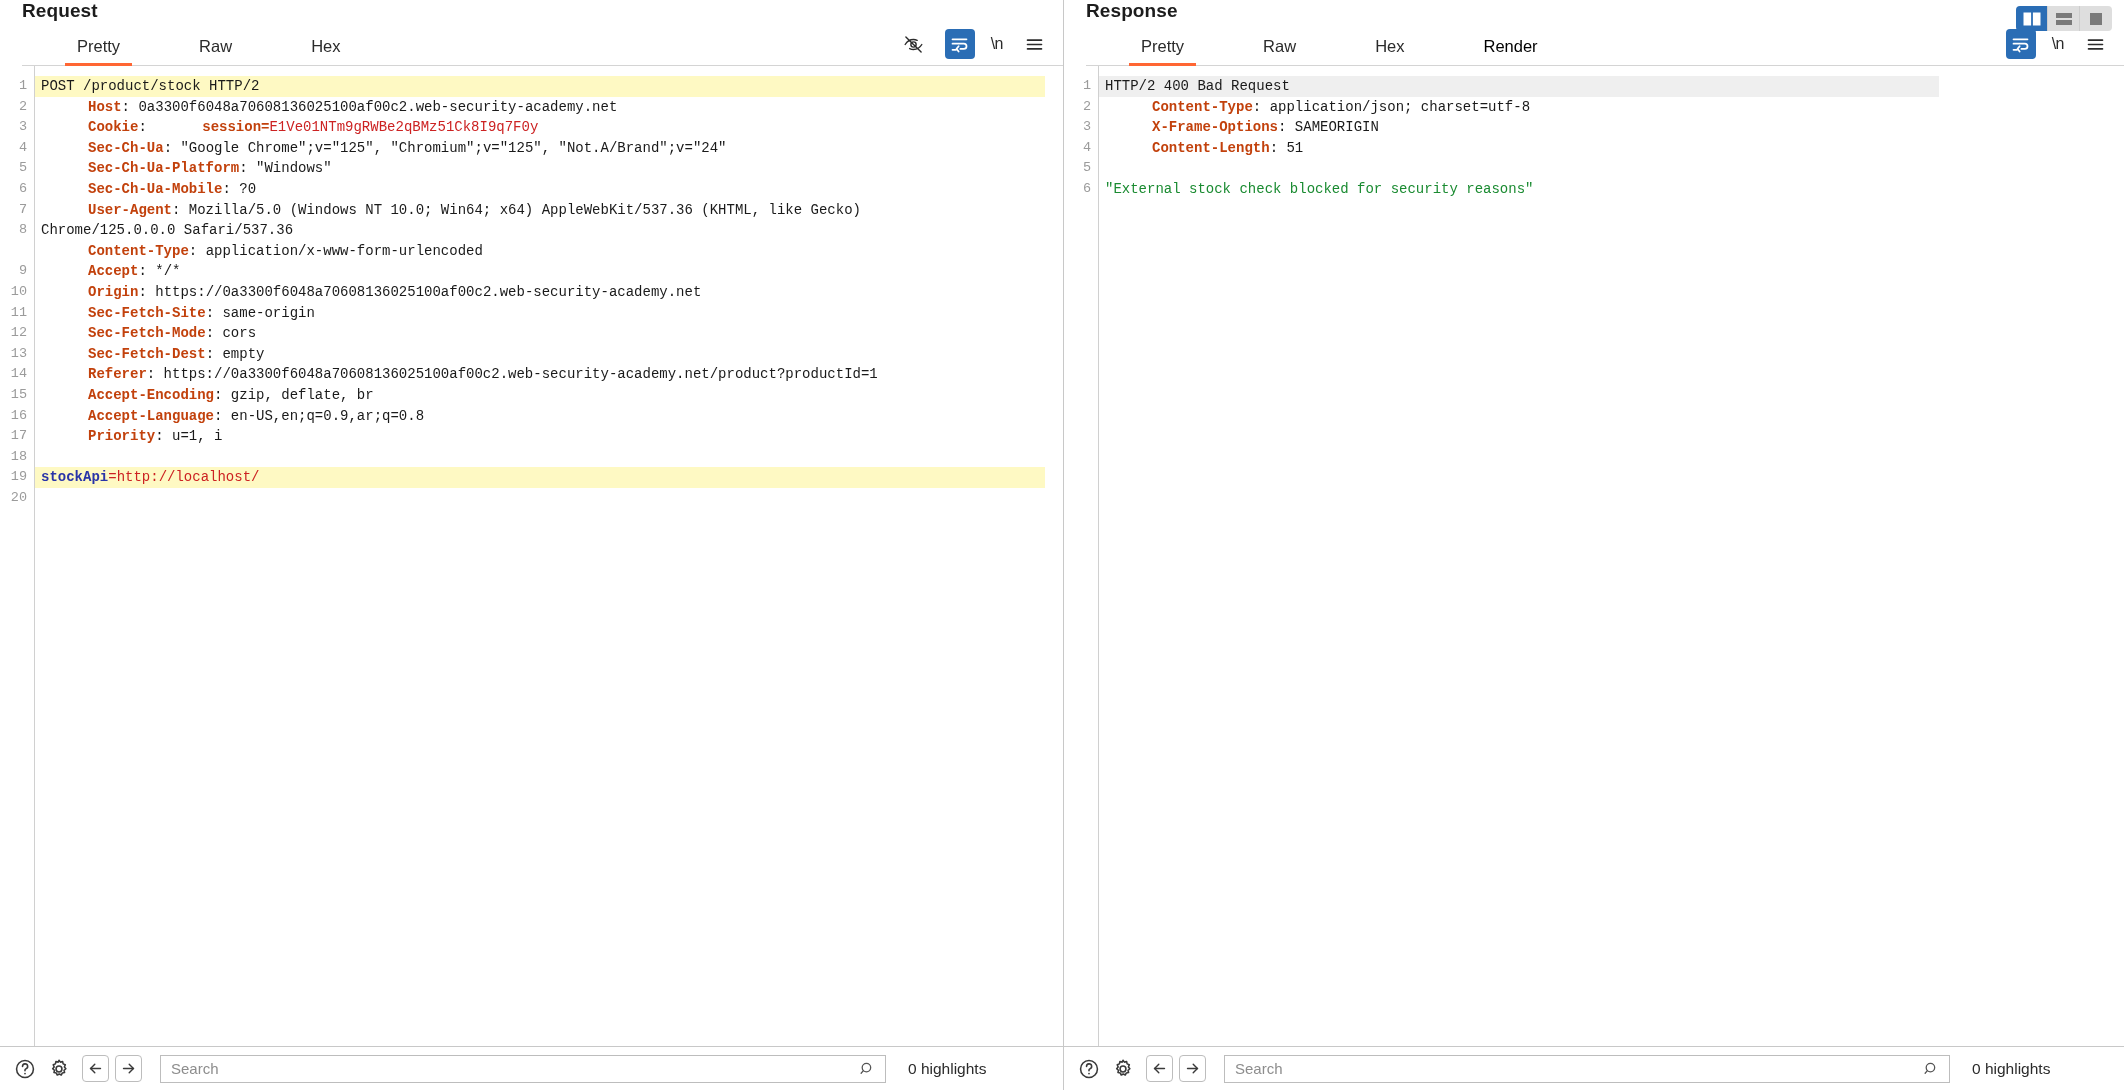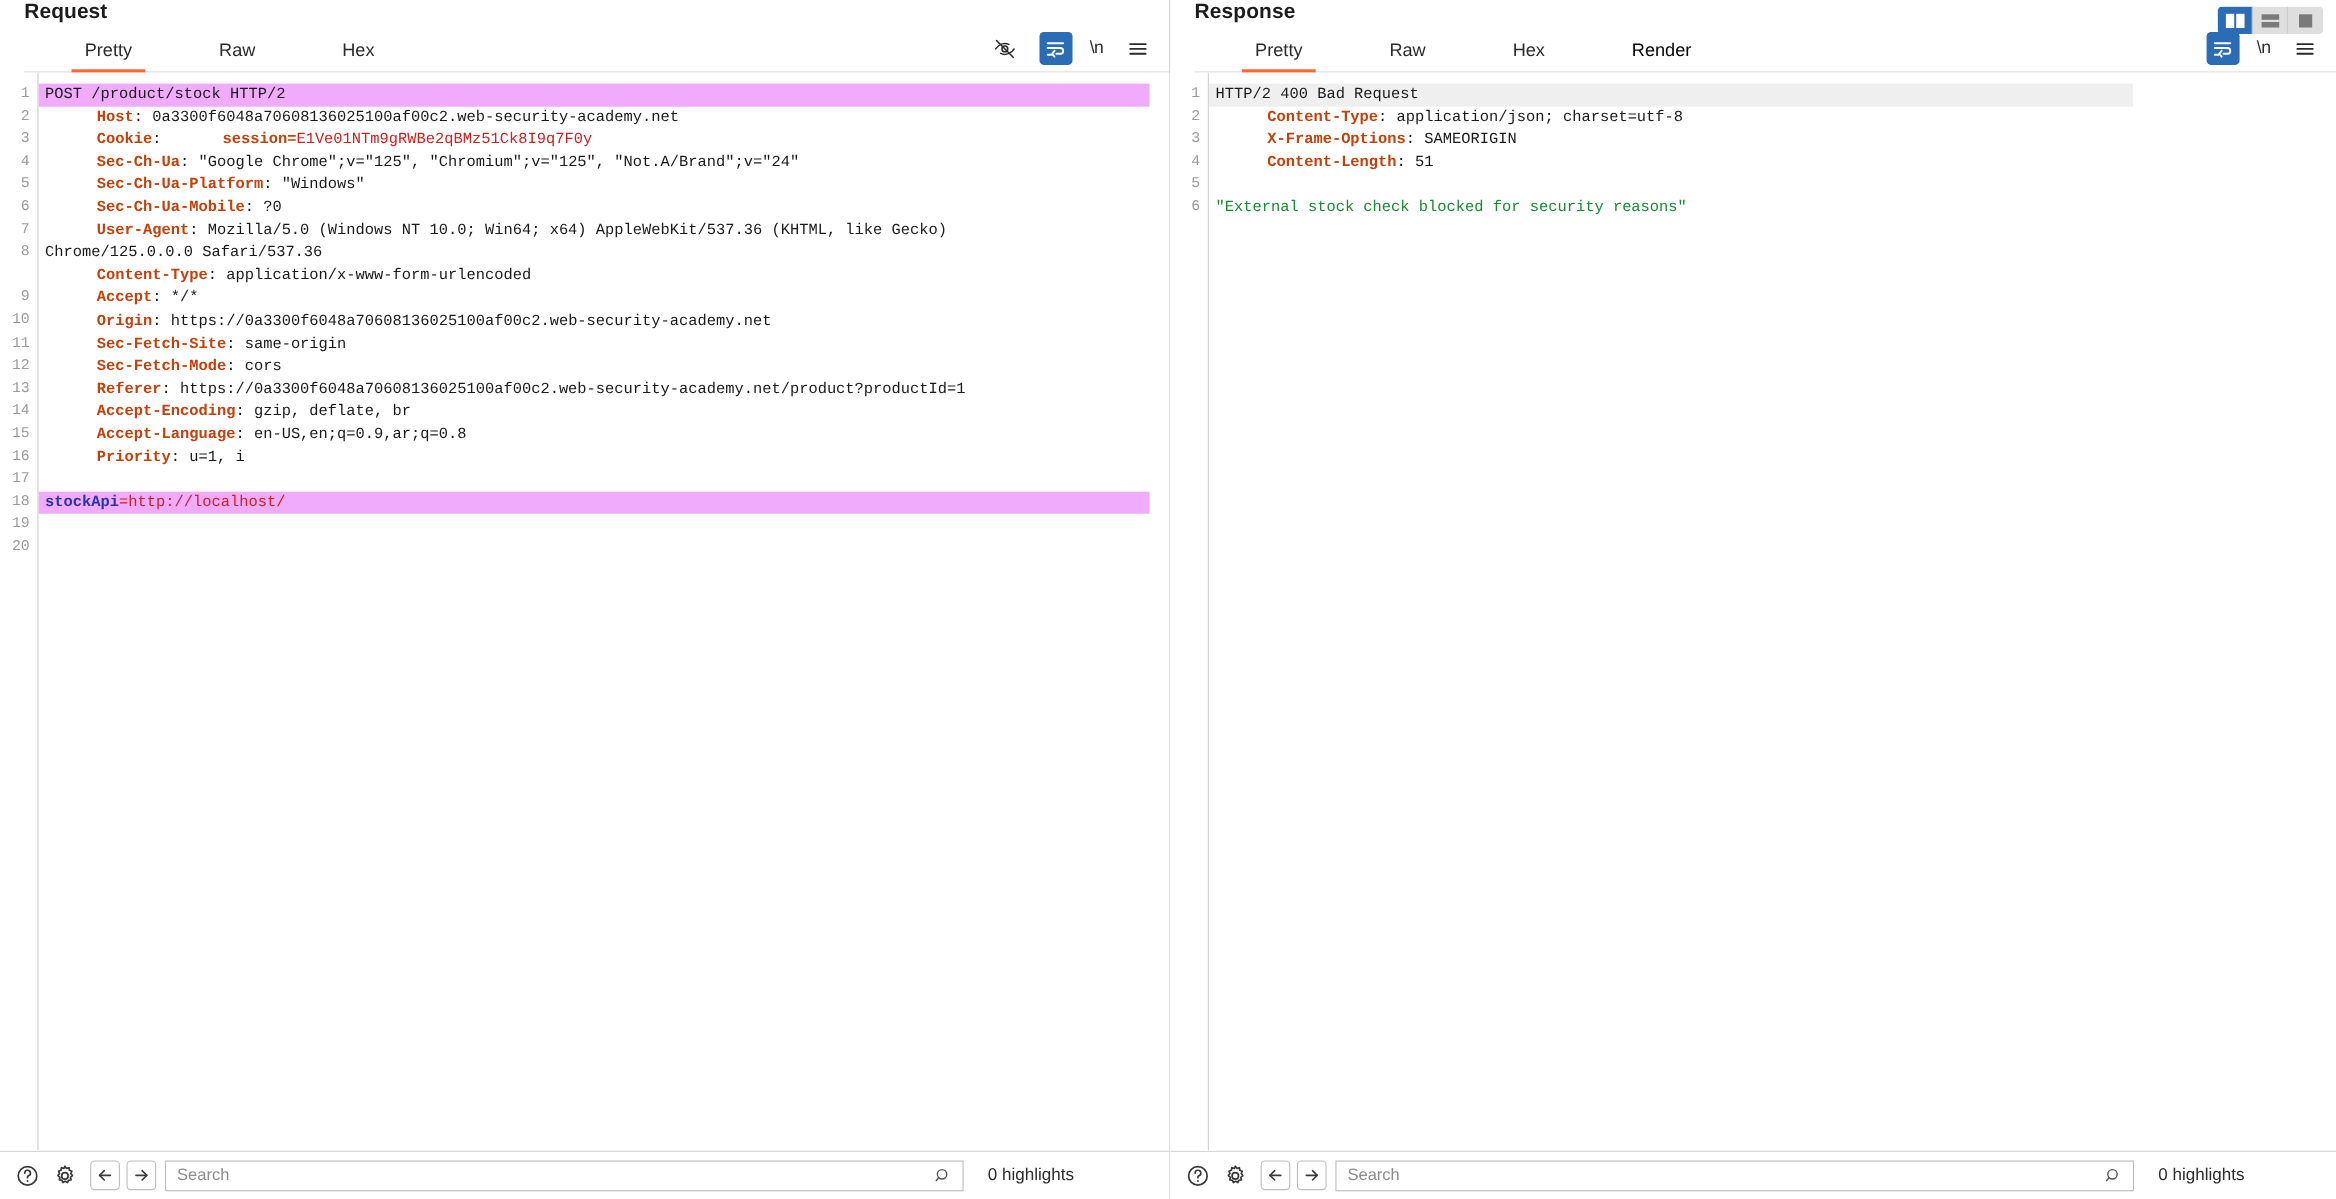--- a/index.html
+++ b/index.html
@@ -149,21 +149,21 @@
   .code .row {
     font-family: "Liberation Mono", monospace;
     font-size: 14px;
     line-height: 20.6px;
     color: #111;
     white-space: pre;
     padding-left: 6px;
     height: 20.6px;
   }
   .code .row.tall { height: 41.2px; white-space: pre-wrap; }
-  .code .row.hl { background: #f0abfc; width: 1010px; }
+  .code .row.hl { background: #fef9c3; width: 1010px; }
   #response-panel .code .row.hl { background: #efefef; width: 840px; }
 
   .k  { color: #c2410c; font-weight: bold; margin-left: 47px; }   
   .v  { color: #1a1a1a; }                      
   .red{ color: #cc2222; }                      
   .b  { color: #1a1a1a; font-weight: normal; } 
   .grn{ color: #1a8b31; }                      
   .prm{ color: #2934a8; font-weight: bold; }
 
   
@@ -186,21 +186,21 @@
     width: 27px; height: 27px;
     margin-left: 6px;
     border: 1px solid #bdbdbd;
     border-radius: 4px;
     background: #fff;
     display: flex; align-items: center; justify-content: center;
     cursor: default;
   }
   .search-box {
     position: relative;
-    margin-left: 8px;
+    margin-left: 18px;
     height: 28px;
     border: 1px solid #bdbdbd;
     background: #fff;
     display: flex;
     align-items: center;
   }
   #request-panel .search-box  { width: 726px; }
   #response-panel .search-box { width: 726px; }
   .search-box input {
     border: none;
@@ -297,20 +297,21 @@
           <div class="row"><span class="k">Sec-Ch-Ua</span><span class="v">: "Google Chrome";v="125", "Chromium";v="125", "Not.A/Brand";v="24"</span></div>
           <div class="row"><span class="k">Sec-Ch-Ua-Platform</span><span class="v">: "Windows"</span></div>
           <div class="row"><span class="k">Sec-Ch-Ua-Mobile</span><span class="v">: ?0</span></div>
           <div class="row tall"><span class="k">User-Agent</span><span class="v">: Mozilla/5.0 (Windows NT 10.0; Win64; x64) AppleWebKit/537.36 (KHTML, like Gecko)
 Chrome/125.0.0.0 Safari/537.36</span></div>
           <div class="row"><span class="k">Content-Type</span><span class="v">: application/x-www-form-urlencoded</span></div>
           <div class="row"><span class="k">Accept</span><span class="v">: */*</span></div>
           <div class="row"><span class="k">Origin</span><span class="v">: https://0a3300f6048a70608136025100af00c2.web-security-academy.net</span></div>
           <div class="row"><span class="k">Sec-Fetch-Site</span><span class="v">: same-origin</span></div>
           <div class="row"><span class="k">Sec-Fetch-Mode</span><span class="v">: cors</span></div>
+          <div class="row"><span class="k">Sec-Fetch-Dest</span><span class="v">: empty</span></div>
           <div class="row"><span class="k">Referer</span><span class="v">: https://0a3300f6048a70608136025100af00c2.web-security-academy.net/product?productId=1</span></div>
           <div class="row"><span class="k">Accept-Encoding</span><span class="v">: gzip, deflate, br</span></div>
           <div class="row"><span class="k">Accept-Language</span><span class="v">: en-US,en;q=0.9,ar;q=0.8</span></div>
           <div class="row"><span class="k">Priority</span><span class="v">: u=1, i</span></div>
           <div class="row"><span class="v"></span></div>
           <div class="row hl"><span class="prm">stockApi</span><span class="red">=</span><span class="red">http://localhost/</span></div>
         </div>
     </div>
 
     <div class="bottombar">

